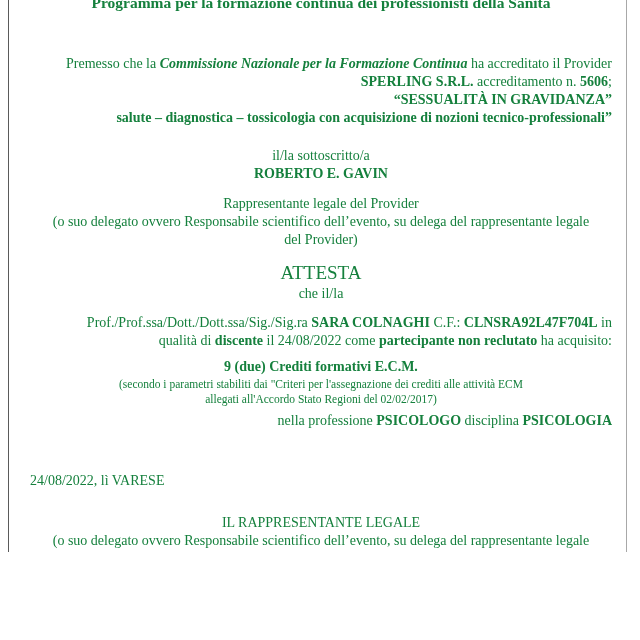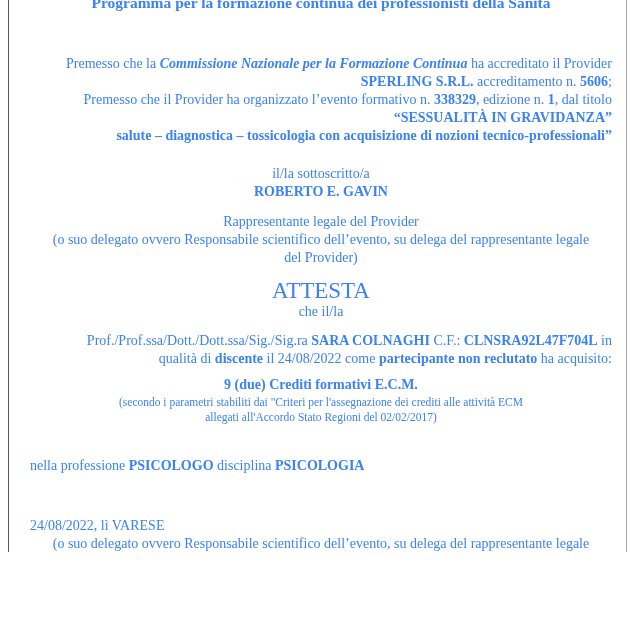--- a/index.html
+++ b/index.html
@@ -3,21 +3,21 @@
 <meta charset="utf-8">
 <style>
   html, body { margin: 0; padding: 0; background: #fff; }
   .page {
     position: relative;
     width: 640px;
     height: 552px;
     overflow: hidden;
     background: #fff;
     font-family: "Liberation Serif", "DejaVu Serif", serif;
-    color: #3b82f6;
+    color: #15803d;
   }
   .border-line {
     position: absolute;
     top: 0;
     width: 1px;
     height: 640px;
   }
   .border-line.left  { left: 8px;  background: #5a5a5a; }
   .border-line.right { left: 626px; background: #a8a8a8; }
   .content {
@@ -39,44 +39,43 @@
     white-space: nowrap;
   }
   .para-left { text-align: left; }
   .center { text-align: center; }
   .b  { font-weight: bold; }
   .bi { font-weight: bold; font-style: italic; }
   .premesso      { margin-top: 43px; text-align: right; }
   .sottoscritto  { margin-top: 20px; }
   .rappresentante{ margin-top: 12px; }
   .attesta-block { margin-top: 11px; }
-  .attesta-title { font-size: 23px; line-height: 25px; }
+  .attesta-title { font-size: 19px; line-height: 25px; }
   .discente      { margin-top: 11px; text-align: right; }
   .crediti       { margin-top: 8px; }
   .crediti-note  { font-size: 11.5px; line-height: 15px; margin-top: 1px; }
-  .professione   { margin-top: 32px; }
+  .professione   { margin-top: 5px; text-align: right; }
   .luogo-data    { margin-top: 42px; }
   .firma-title   { margin-top: 24px; }
   .firma-name    { margin-top: 13px; }
 </style>
 </head>
 <body>
 
 <div class="page">
   <div class="border-line left"></div>
   <div class="border-line right"></div>
 
   <div class="content">
 
     <div class="doc-title">Programma per la formazione continua dei professionisti della Sanità</div>
 
     <div class="premesso para-left">
       <div><span>Premesso che la </span><span class="bi">Commissione Nazionale per la Formazione Continua</span><span> ha accreditato il Provider</span></div>
       <div><span class="b">SPERLING S.R.L.</span><span> accreditamento n. </span><span class="b">5606</span><span>;</span></div>
-      <div><span>Premesso che il Provider ha organizzato l’evento formativo n. </span><span class="b">338329</span><span>, edizione n. </span><span class="b">1</span><span>, dal titolo</span></div>
       <div><span class="b">“SESSUALITÀ IN GRAVIDANZA”</span></div>
       <div><span class="b">salute – diagnostica – tossicologia con acquisizione di nozioni tecnico-professionali”</span></div>
     </div>
 
     <div class="sottoscritto center">
       <div>il/la sottoscritto/a</div>
       <div class="b">ROBERTO E. GAVIN</div>
     </div>
 
     <div class="rappresentante center">
@@ -100,20 +99,21 @@
       <div class="crediti-note">
         <div>(secondo i parametri stabiliti dai "Criteri per l'assegnazione dei crediti alle attività ECM</div>
         <div>allegati all'Accordo Stato Regioni del 02/02/2017)</div>
       </div>
     </div>
 
     <div class="professione para-left"><span>nella professione </span><span class="b">PSICOLOGO</span><span> disciplina </span><span class="b">PSICOLOGIA</span></div>
 
     <div class="luogo-data para-left">24/08/2022, lì VARESE</div>
 
+    <div class="firma-title center">IL RAPPRESENTANTE LEGALE</div>
     <div class="center">
       <div>(o suo delegato ovvero Responsabile scientifico dell’evento, su delega del rappresentante legale</div>
       <div>del Provider)</div>
     </div>
     <div class="firma-name center">ROBERTO E. GAVIN</div>
 
   </div>
 </div>
 
 </body></html>

